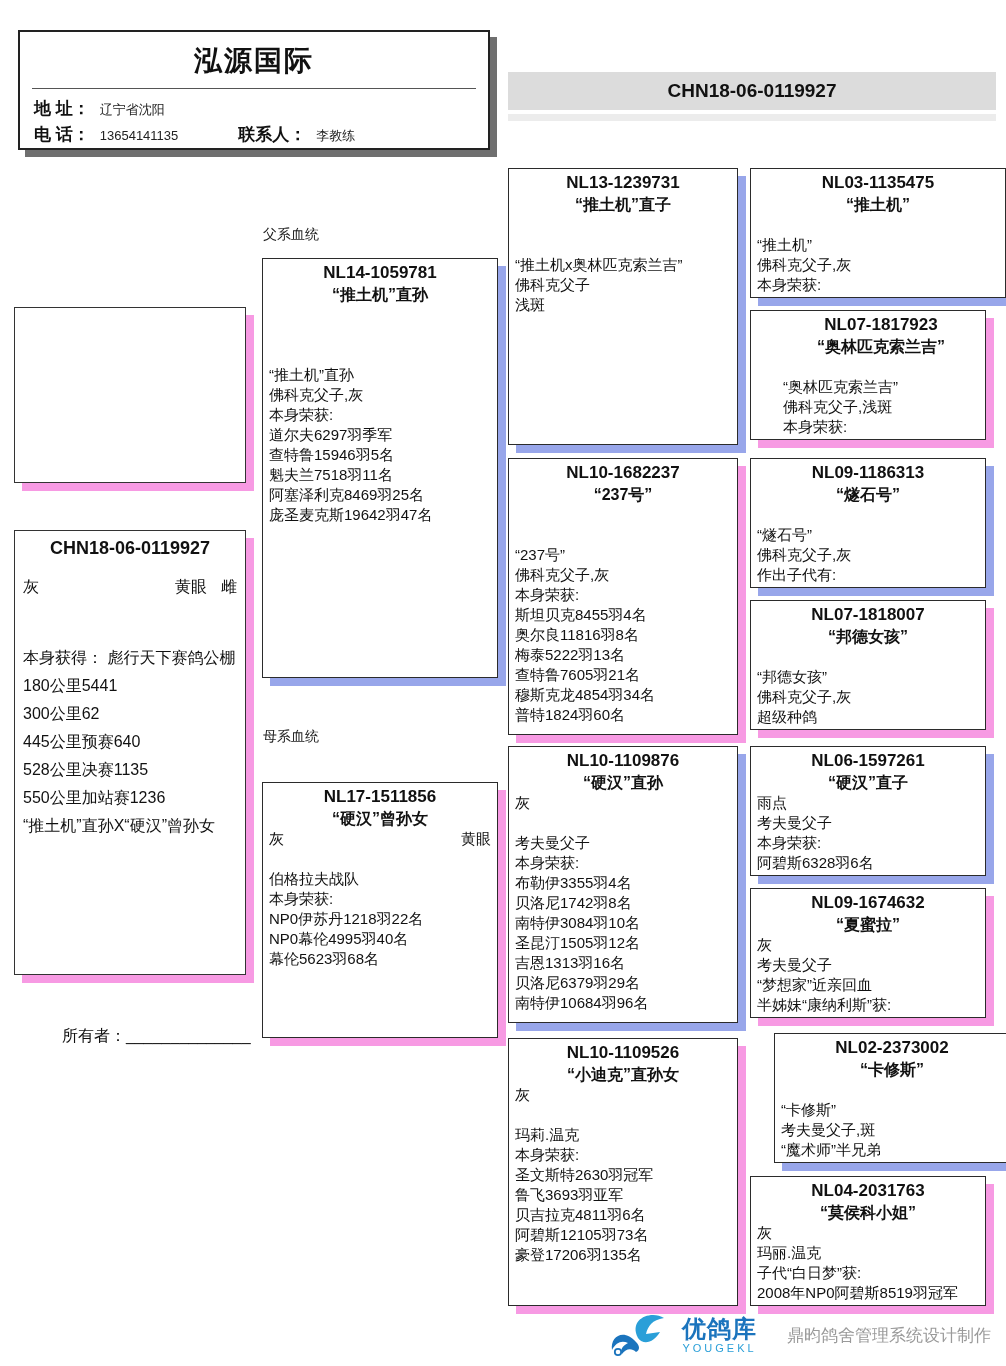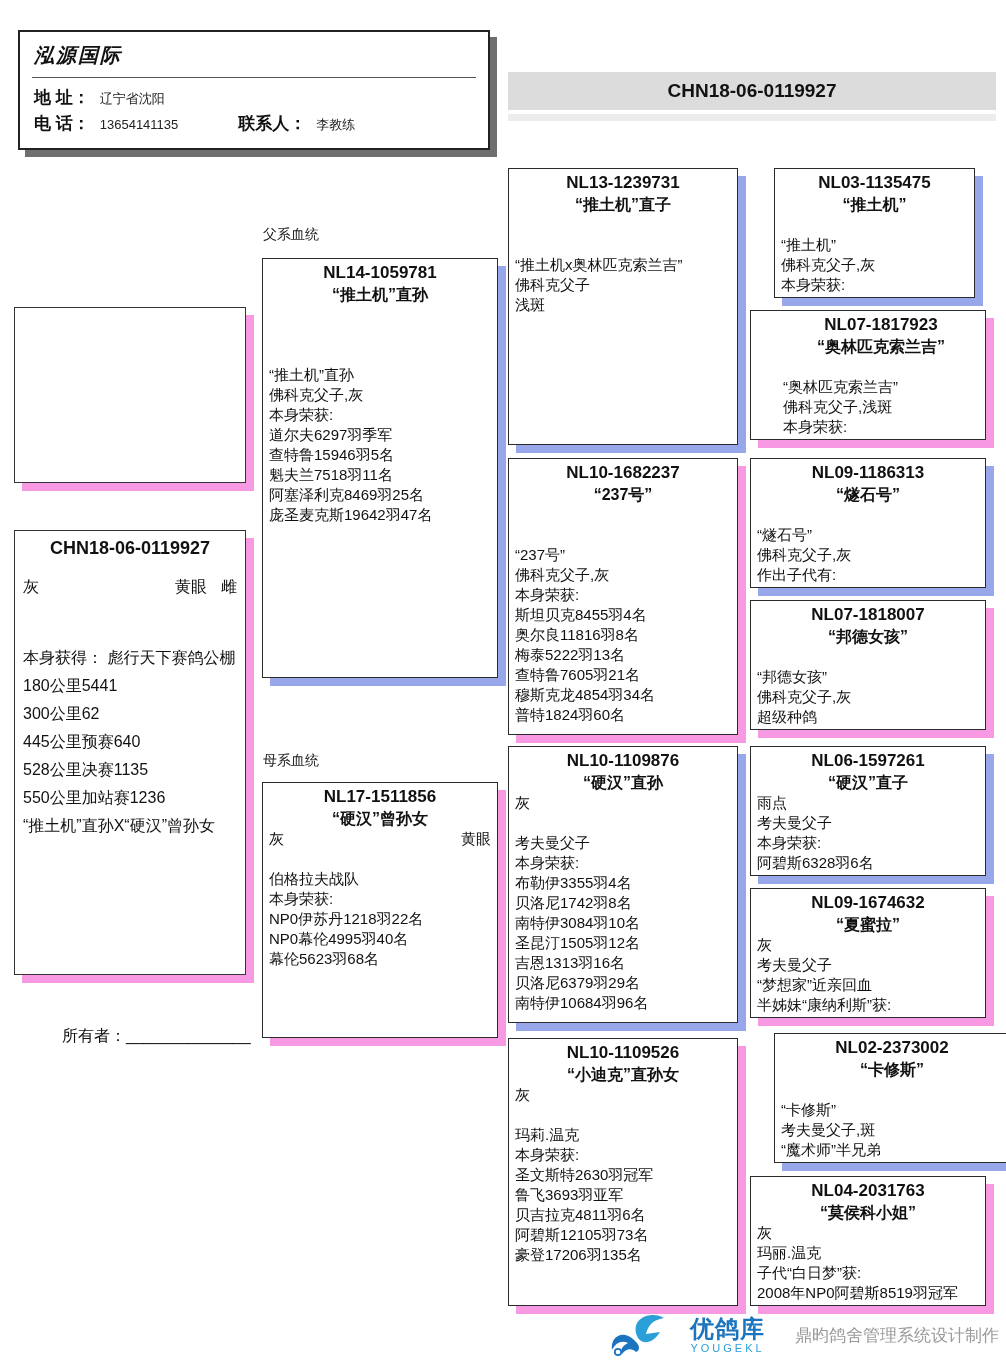--- a/index.html
+++ b/index.html
@@ -2,21 +2,21 @@
 <html><head>
 <meta charset="utf-8">
 <style>
   * { margin:0; padding:0; box-sizing:border-box; }
   body { background:#fff; font-family:"Liberation Sans", sans-serif; color:#111; }
   #page { position:relative; width:1006px; height:1366px; background:#ffffff; overflow:hidden; }
 
   
   .header-card { position:absolute; left:18px; top:30px; width:472px; height:120px;
     background:#fff; border:2px solid #222; box-shadow:7px 7px 0 #6f6f6f; padding:6px 14px 4px; }
-  .header-title { font-size:20px; font-weight:bold; letter-spacing:2px; padding:4px 0 8px;font-style:italic; }
+  .header-title { text-align:center; font-size:28px; font-weight:bold; letter-spacing:2px; padding:4px 0 8px; }
   .header-rule { border:none; border-top:1px solid #555; margin:0 -2px 8px; }
   .header-row { display:flex; align-items:baseline; margin-bottom:3px; }
   .header-label { font-size:17px; font-weight:bold; margin-right:10px; white-space:nowrap; }
   .header-value { font-size:13px; color:#222; }
   .header-label.second { margin-left:60px; }
 
   
   .ring-banner { position:absolute; left:508px; top:72px; width:488px; height:38px;
     background:#dcdcdc; display:flex; align-items:center; justify-content:center;
     font-size:19px; font-weight:bold; }
@@ -44,21 +44,21 @@
   .subject-sex { margin-left:14px; }
   .subject-lines { margin-top:46px; }
   .subject-lines .line { font-size:16px; line-height:28px; }
 
   
   .owner-line { position:absolute; left:62px; top:1026px; font-size:16px; }
 
   
   .footer { position:absolute; left:608px; top:1308px; display:flex; align-items:center; }
   .footer-logo { width:64px; height:54px; }
-  .brand-block { margin-left:18px; display:flex; flex-direction:column; align-items:center; }
+  .brand-block { margin-left:10px; display:flex; flex-direction:column; align-items:center; }
   .brand-name { font-size:24px; font-weight:bold; color:#1b74bd; letter-spacing:1px; line-height:26px; }
   .brand-sub { font-size:11px; color:#2a9fd8; letter-spacing:3px; line-height:13px; }
   .footer-credit { font-size:17px; color:#9a9a9a; margin-left:30px; white-space:nowrap;text-align:right; }
 </style>
 </head>
 <body>
 
 <div id="page">
 
   <div class="header-card">
@@ -73,21 +73,21 @@
       <span class="header-value">13654141135</span>
       <span class="header-label second">联系人：</span>
       <span class="header-value">李教练</span>
     </div>
   </div>
 
   <div class="ring-banner">CHN18-06-0119927</div>
   <div class="ring-banner-sub"></div>
 
   <div class="bloodline-label" style="left:263px; top:226px;">父系血统</div>
-  <div class="bloodline-label" style="left:263px; top:752px;">母系血统</div>
+  <div class="bloodline-label" style="left:263px; top:728px;">母系血统</div>
 
   <div class="subject-empty"></div>
 
   <div class="subject-box">
     <div class="subject-ring">CHN18-06-0119927</div>
     <div class="subject-info">
       <span>灰</span>
       <span>
         <span>黄眼</span><span class="subject-sex">雌</span>
       </span>
@@ -205,21 +205,21 @@
         <div class="line">玛莉.温克</div>
         <div class="line">本身荣获:</div>
         <div class="line">圣文斯特2630羽冠军</div>
         <div class="line">鲁飞3693羽亚军</div>
         <div class="line">贝吉拉克4811羽6名</div>
         <div class="line">阿碧斯12105羽73名</div>
         <div class="line">豪登17206羽135名</div>
       </div>
   </div>
 
-  <div class="pbox blue" style="left:750px; top:168px; width:201px; height:130px;margin-left:24px;">
+  <div class="pbox blue" style="left:750px; top:168px; width:256px; height:130px;">
     <div class="pbox-ring">NL03-1135475</div>
     <div class="pbox-name">“推土机”</div>
     <div>
         <div class="line">&nbsp;</div>
         <div class="line">“推土机”</div>
         <div class="line">佛科克父子,灰</div>
         <div class="line">本身荣获:</div>
       </div>
   </div>
 

